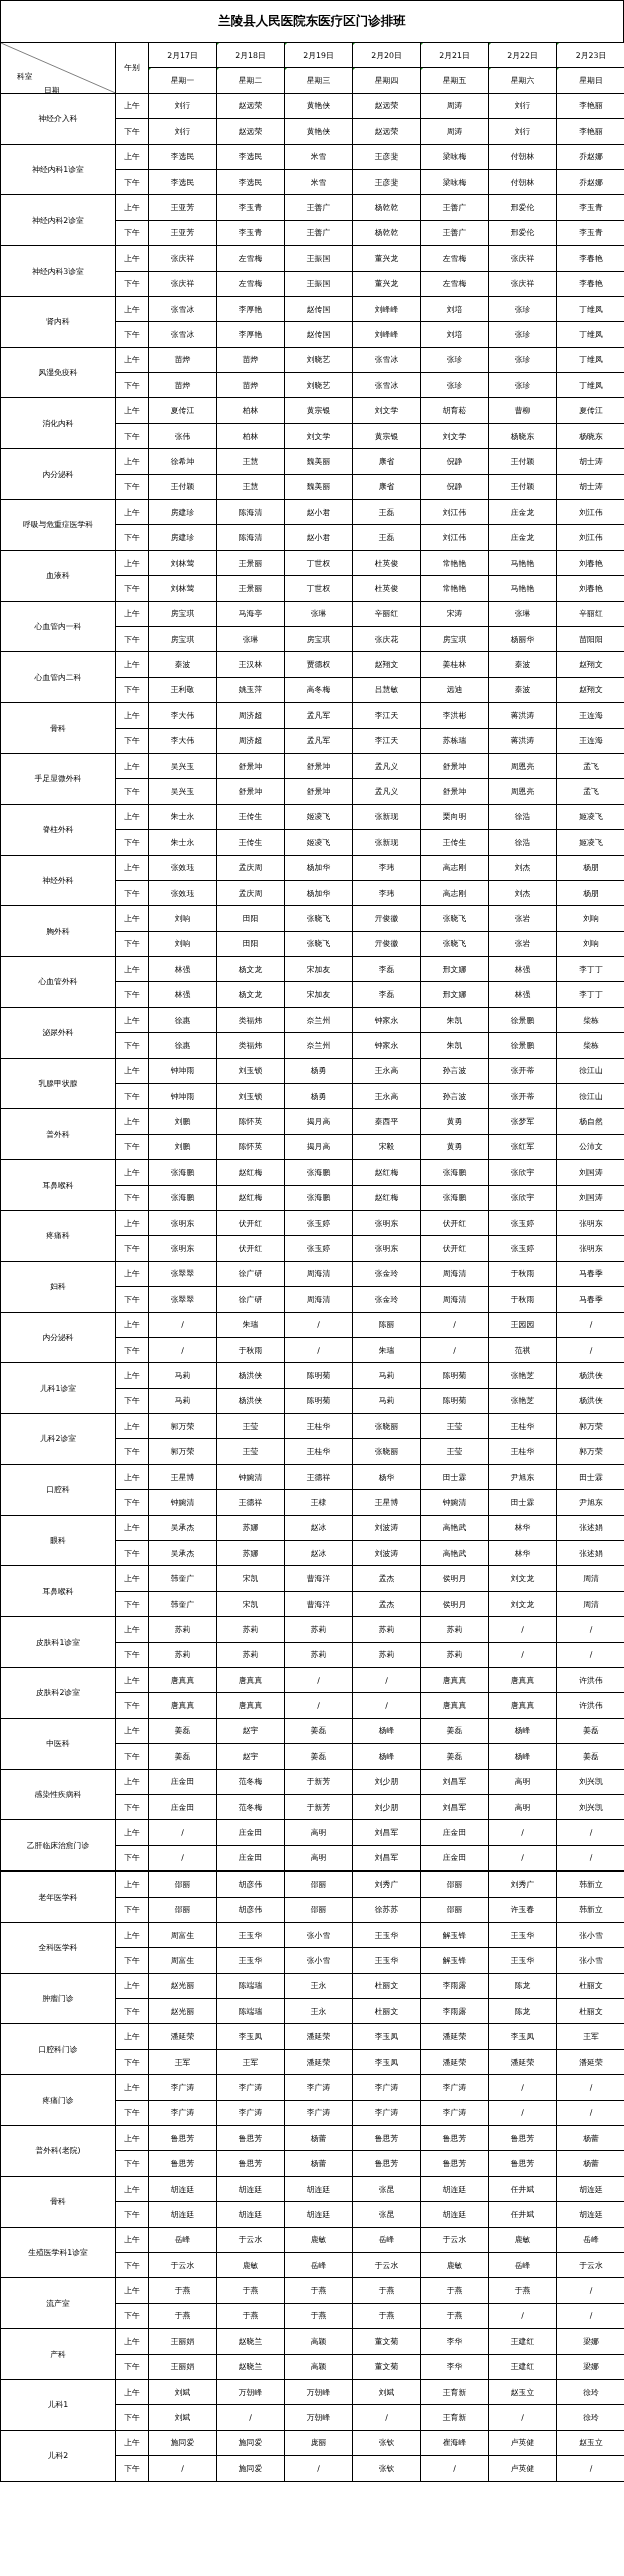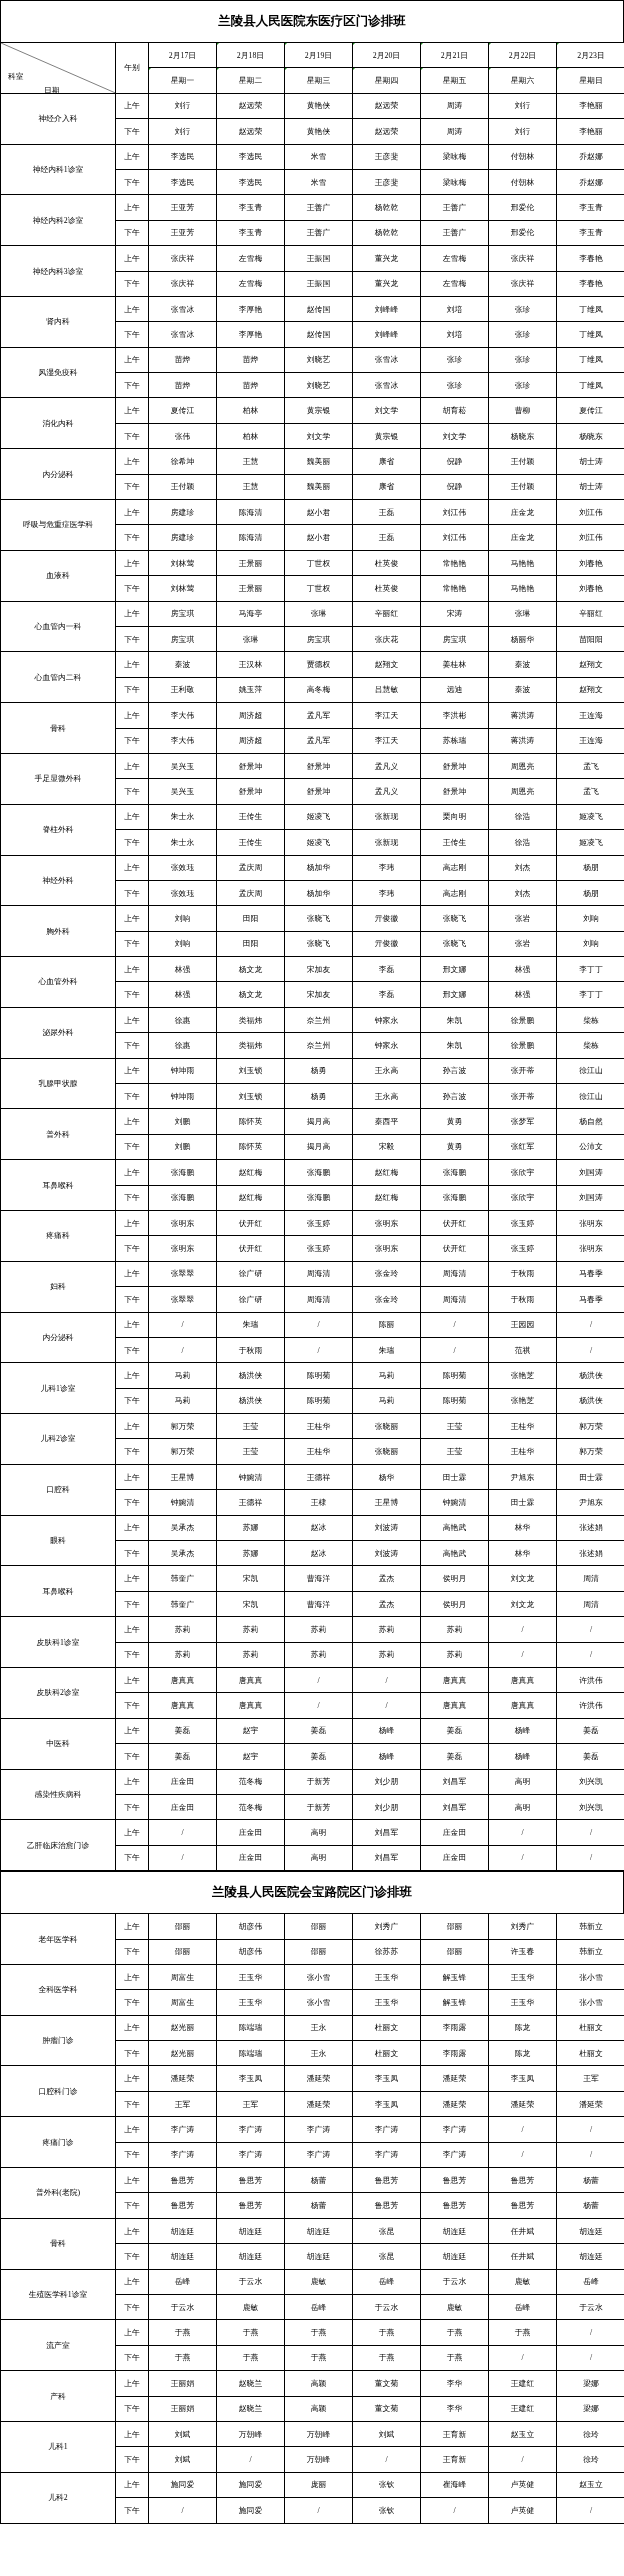--- a/index.html
+++ b/index.html
@@ -1,36 +1,36 @@
 <!DOCTYPE html>
 <html style="font-size:8.3px"><head>
 <meta charset="utf-8">
 <style>
   html, body { margin:0; padding:0; background:#ffffff; }
   body { width:624px; font-family:"DejaVu Sans","Liberation Sans",sans-serif; color:#000; }
-  .sheet { width:624px; position:relative;font-family:Liberation Serif, serif; }
+  .sheet { width:624px; position:relative; }
   .title-bar {
     height:42px; box-sizing:border-box; border:0.5px solid #000; border-bottom:none;
     display:flex; align-items:center; justify-content:center;
     font-size:12.5px; font-weight:bold; letter-spacing:0px;
   }
   table.grid {
     border-collapse:collapse; table-layout:fixed; width:624px;
   }
   table.grid td {
     border:0.5px solid #000; text-align:center; vertical-align:middle;
     padding:0; font-size:7.8px; height:25.4px; box-sizing:border-box;
     overflow:hidden; white-space:nowrap;
   }
   td.dept { font-size:7.8px;margin-left:36px; }
   td.period { font-size:7.8px; }
   td.hdr-corner { position:relative; padding:0; }
   td.hdr-corner svg { position:absolute; left:0; top:0; width:100%; height:100%; }
   .corner-date { position:absolute; left:43px; top:11.4px; font-size:7.8px;margin-top:31px; }
-  .corner-dept { position:absolute; left:7px; top:28px; font-size:7.8px; }
+  .corner-dept { position:absolute; left:16px; top:28px; font-size:7.8px; }
   td.date-cell, td.weekday-cell { font-size:7.8px;margin-left:44px; }
   td.date-cell::before, td.weekday-cell::before { content:none; }
   .tick { position:absolute; left:0; top:0; width:0; height:0;
           border-top:2.1px solid #1a8a1a; border-right:2.1px solid transparent; }
   td.relcell { position:relative; }
 </style>
 </head>
 <body>
 
 <div class="sheet">
@@ -808,21 +808,20 @@
           <td>庄金田</td>
           <td>高明</td>
           <td>刘昌军</td>
           <td>庄金田</td>
           <td>/</td>
           <td>/</td>
         </tr>
       </tbody>
   </table>
 
-  <div class="title-bar">兰陵县人民医院会宝路院区门诊排班</div>
   <table class="grid">
     <colgroup>
       <col style="width:115px">
         <col style="width:33px">
       <col style="width:68px">
         <col style="width:68px">
         <col style="width:68px">
         <col style="width:68px">
       <col style="width:68px">
         <col style="width:68px">

